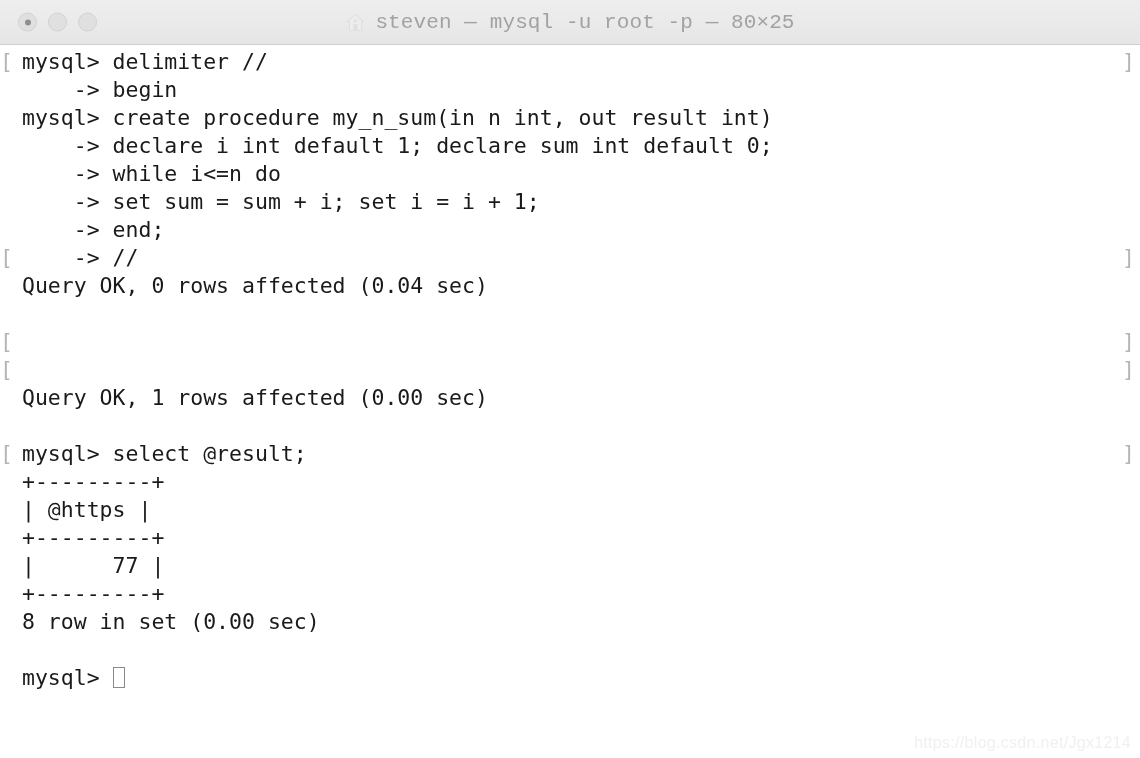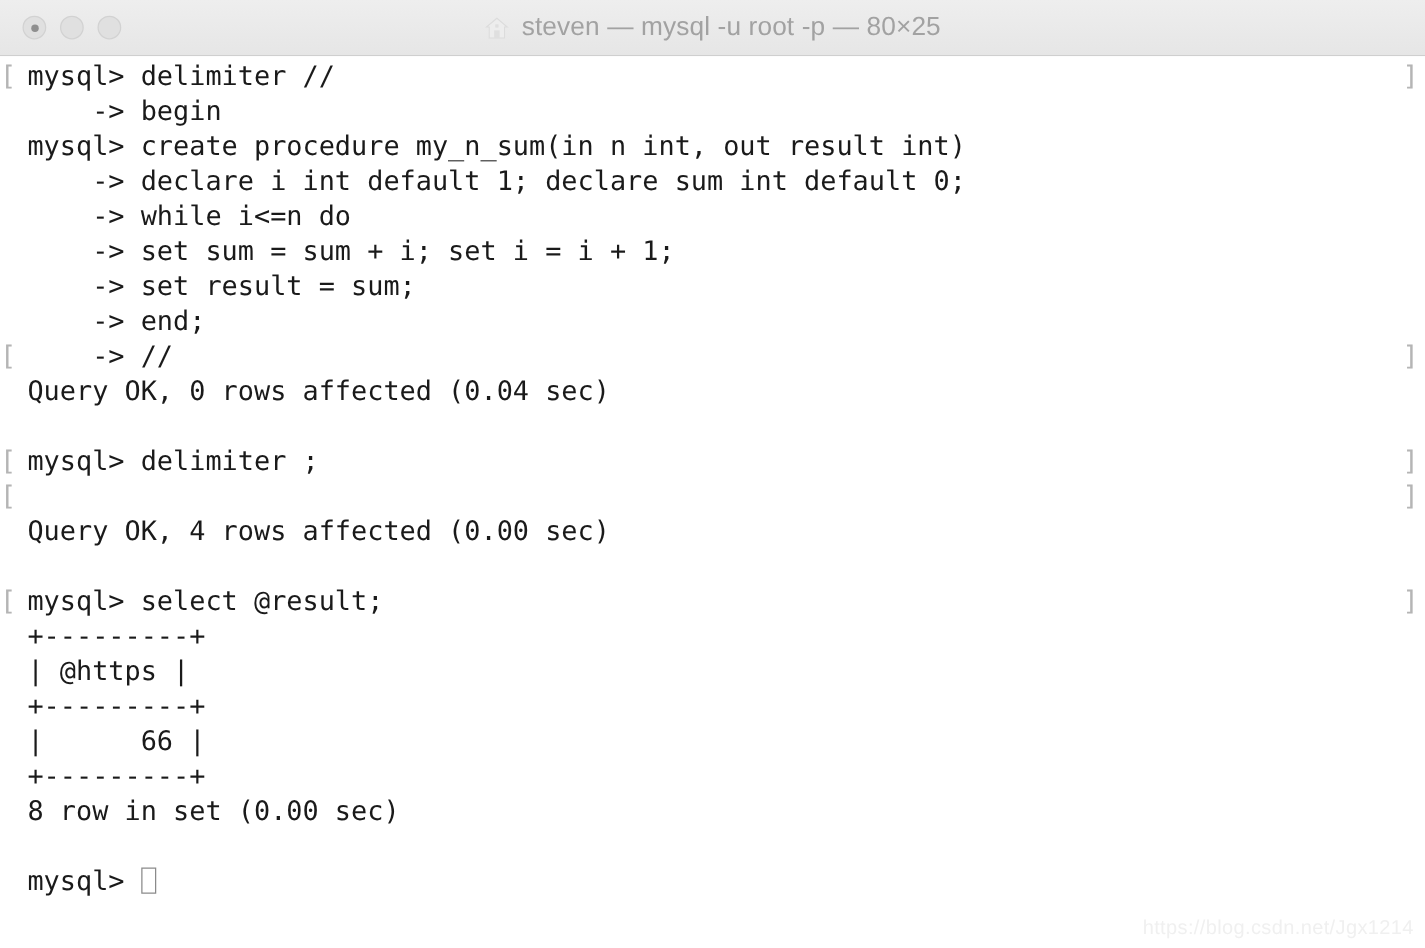--- a/index.html
+++ b/index.html
@@ -73,21 +73,21 @@
     right: 0;
     top: 0;
     bottom: 0;
     display: flex;
     align-items: center;
     justify-content: center;
     gap: 9px;
     pointer-events: none;
   }
   .title-text {
-    font-family: Liberation Sans, sans-serif;
+    font-family: Liberation Mono, monospace;
     font-size: 21px;
     color: #a2a2a2;
     letter-spacing: 0.1px;
     white-space: pre;
   }
   .home-icon {
     width: 21px;
     height: 21px;
     display: block;
   }
@@ -189,34 +189,33 @@
   </div>
 
   <div class="terminal">
     <div class="term-lines" id="term-lines">
         <div class="line"><span class="mark-left">[</span><span class="mark-right">]</span><span class="txt"> mysql&gt; delimiter //</span></div>
         <div class="line"><span class="txt">     -&gt; begin</span></div>
         <div class="line"><span class="txt"> mysql&gt; create procedure my_n_sum(in n int, out result int)</span></div>
         <div class="line"><span class="txt">     -&gt; declare i int default 1; declare sum int default 0;</span></div>
         <div class="line"><span class="txt">     -&gt; while i&lt;=n do</span></div>
         <div class="line"><span class="txt">     -&gt; set sum = sum + i; set i = i + 1;</span></div>
-        <div class="line"><span class="txt">     -&gt; set result = sum;</span></div>
         <div class="line"><span class="txt">     -&gt; end;</span></div>
         <div class="line"><span class="mark-left">[</span><span class="mark-right">]</span><span class="txt">     -&gt; //</span></div>
         <div class="line"><span class="txt"> Query OK, 0 rows affected (0.04 sec)</span></div>
         <div class="line"><span class="txt"></span></div>
-        <div class="line"><span class="mark-left">[</span><span class="mark-right">]</span><span class="txt"> mysql&gt; delimiter ;</span></div>
         <div class="line"><span class="mark-left">[</span><span class="mark-right">]</span></div>
-        <div class="line"><span class="txt"> Query OK, 4 rows affected (0.00 sec)</span></div>
+        <div class="line"><span class="mark-left">[</span><span class="mark-right">]</span></div>
+        <div class="line"><span class="txt"> Query OK, 1 rows affected (0.00 sec)</span></div>
         <div class="line"><span class="txt"></span></div>
         <div class="line"><span class="mark-left">[</span><span class="mark-right">]</span><span class="txt"> mysql&gt; select @result;</span></div>
         <div class="line"><span class="txt"> +---------+</span></div>
         <div class="line"><span class="txt"> | @https |</span></div>
         <div class="line"><span class="txt"> +---------+</span></div>
-        <div class="line"><span class="txt"> |      66 |</span></div>
+        <div class="line"><span class="txt"> |      77 |</span></div>
         <div class="line"><span class="txt"> +---------+</span></div>
         <div class="line"><span class="txt"> 8 row in set (0.00 sec)</span></div>
         <div class="line"><span class="txt"></span></div>
         <div class="line"><span class="txt"> mysql&gt; </span><span class="cursor"></span></div>
       </div>
     <div class="watermark">https://blog.csdn.net/Jgx1214</div>
   </div>
 
 </div>
 

